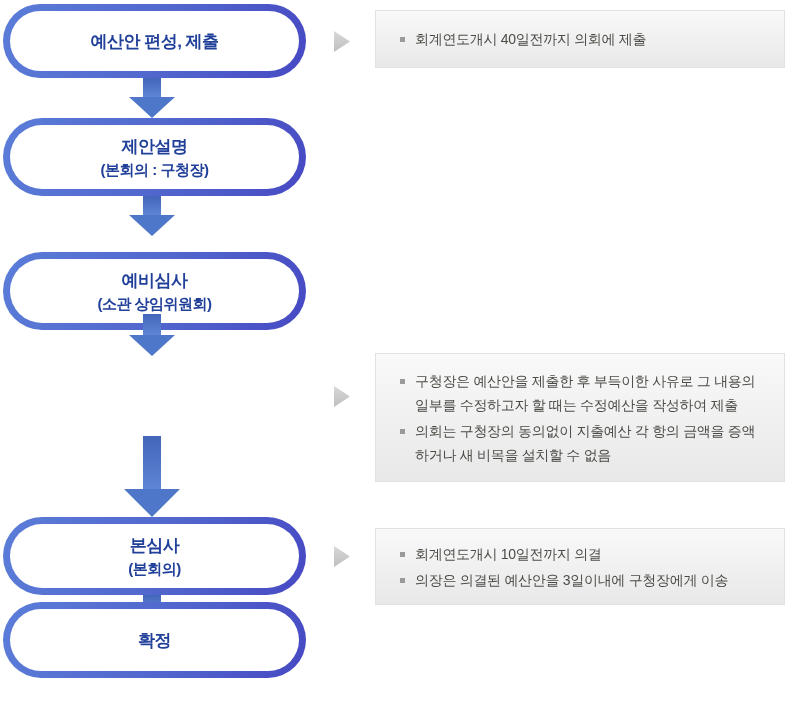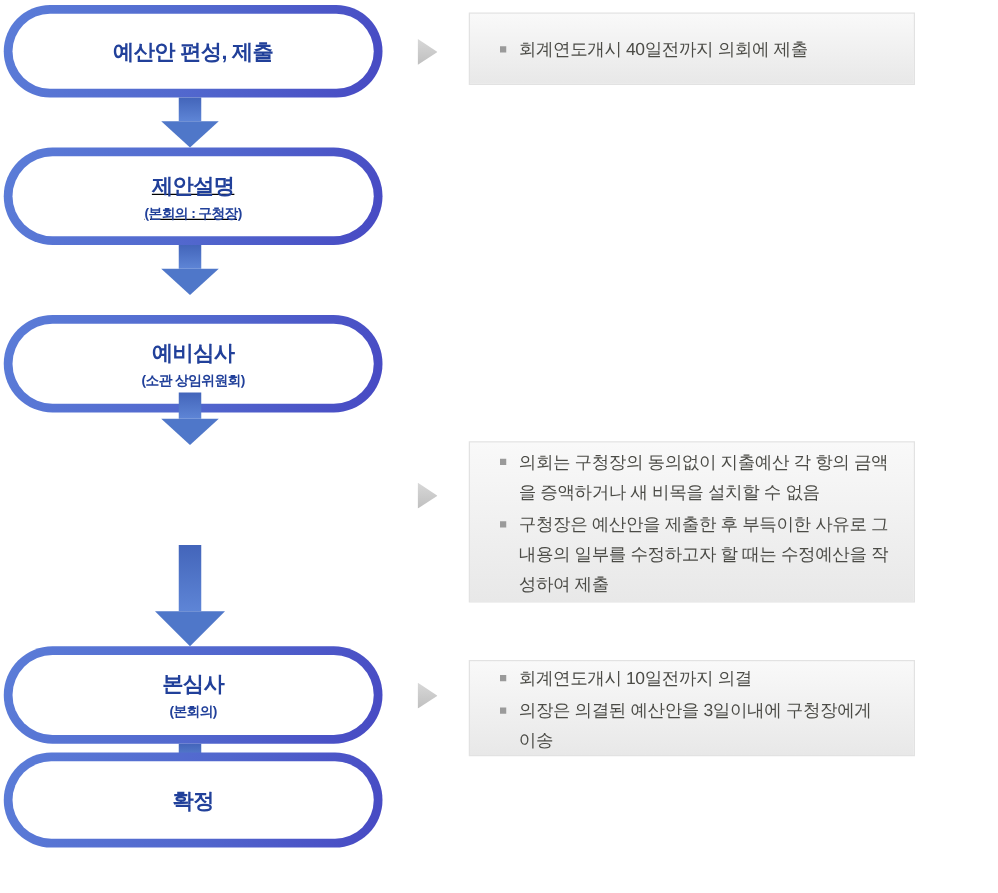--- a/index.html
+++ b/index.html
@@ -40,21 +40,21 @@
     gap: 3px;
   }
   .step-title {
     color: var(--step-text, #21409a);
     font-size: 17px;
     font-weight: bold;
     letter-spacing: -0.5px;
   }
   .step-sub {
     color: var(--step-text, #21409a);
-    font-size: 11px;
+    font-size: 15px;
     font-weight: bold;
     letter-spacing: -0.5px;
   }
 
   
   .down-arrow {
     position: absolute;
     left: 129px;
     width: 46px;
     display: flex;
@@ -86,21 +86,21 @@
     width: 16px;
     height: 21px;
     background: linear-gradient(180deg, #d8d8d8, #bfbfbf);
     clip-path: polygon(0 0, 100% 50%, 0 100%);
   }
 
   
   .note {
     position: absolute;
     left: 375px;
-    width: 357px;
+    width: 410px;
     box-sizing: border-box;
     background: linear-gradient(180deg,
       var(--note-bg-top, #f9f9f9) 0%,
       var(--note-bg-bottom, #e8e8e8) 100%);
     border: 1px solid var(--note-border, #e2e2e2);
     display: flex;
     flex-direction: column;
     justify-content: center;
     padding: 10px 18px 10px 24px;
     gap: 2px;
@@ -132,21 +132,21 @@
     <div class="step-inner">
       <div class="step-title">예산안 편성, 제출</div>
     </div>
   </div>
 
   <div class="down-arrow" style="top:78px; height:40px;">
     <div class="stem"></div>
     <div class="head"></div>
   </div>
 
-  <div class="step" style="top:118px; height:78px;text-decoration:underline;">
+  <div class="step" style="top:118px; height:78px;">
     <div class="step-inner">
       <div class="step-title">제안설명</div>
       <div class="step-sub">(본회의 : 구청장)</div>
     </div>
   </div>
 
   <div class="down-arrow" style="top:196px; height:40px;">
     <div class="stem"></div>
     <div class="head"></div>
   </div>
@@ -194,26 +194,26 @@
   <div class="note" style="top:10px; height:58px;">
     <div class="note-item">
       <span class="bullet"></span>
       <span class="note-text">회계연도개시 40일전까지 의회에 제출</span>
     </div>
   </div>
 
   <div class="note" style="top:353px; height:129px;">
     <div class="note-item">
       <span class="bullet"></span>
+      <span class="note-text">구청장은 예산안을 제출한 후 부득이한 사유로 그 내용의 일부를 수정하고자 할 때는 수정예산을 작성하여 제출</span>
+    </div>
+    <div class="note-item">
+      <span class="bullet"></span>
       <span class="note-text">의회는 구청장의 동의없이 지출예산 각 항의 금액을 증액하거나 새 비목을 설치할 수 없음</span>
     </div>
-    <div class="note-item">
-      <span class="bullet"></span>
-      <span class="note-text">구청장은 예산안을 제출한 후 부득이한 사유로 그 내용의 일부를 수정하고자 할 때는 수정예산을 작성하여 제출</span>
-    </div>
   </div>
 
   <div class="note" style="top:518px; height:77px;margin-top:10px;">
     <div class="note-item">
       <span class="bullet"></span>
       <span class="note-text">회계연도개시 10일전까지 의결</span>
     </div>
     <div class="note-item">
       <span class="bullet"></span>
       <span class="note-text">의장은 의결된 예산안을 3일이내에 구청장에게 이송</span>

